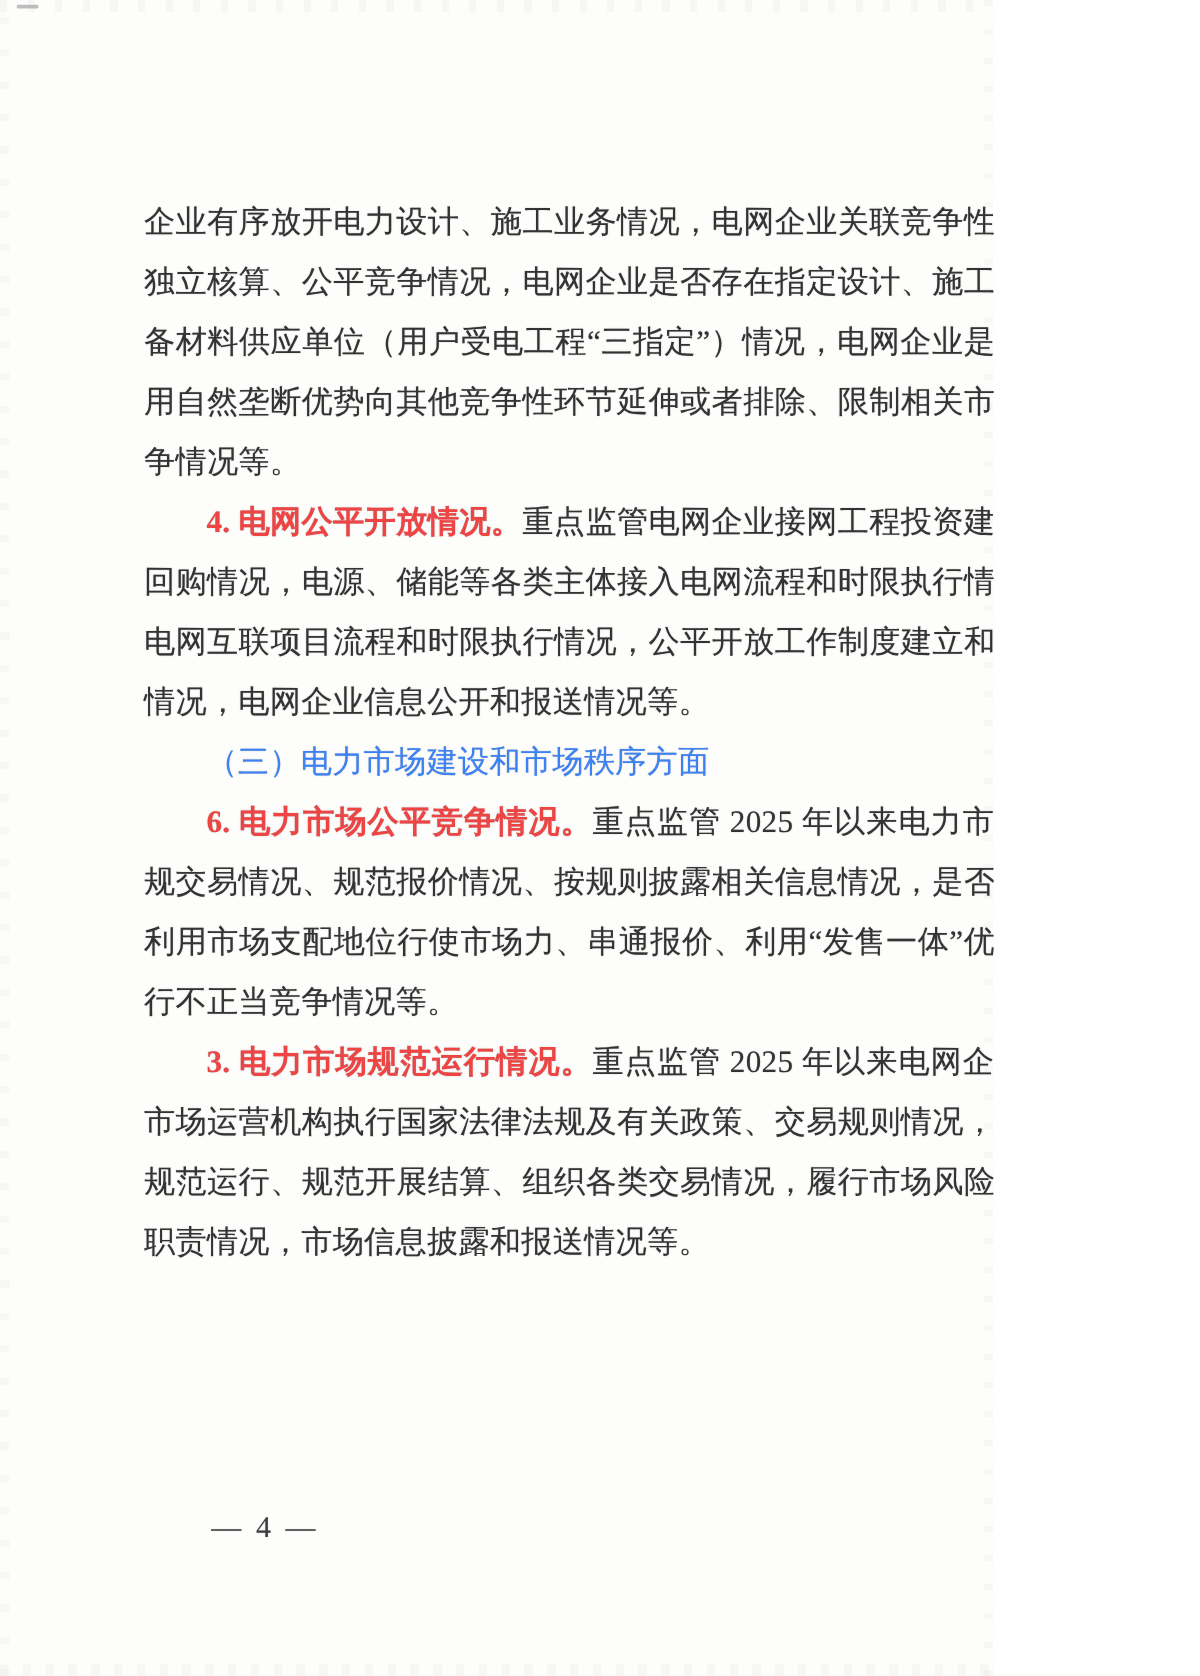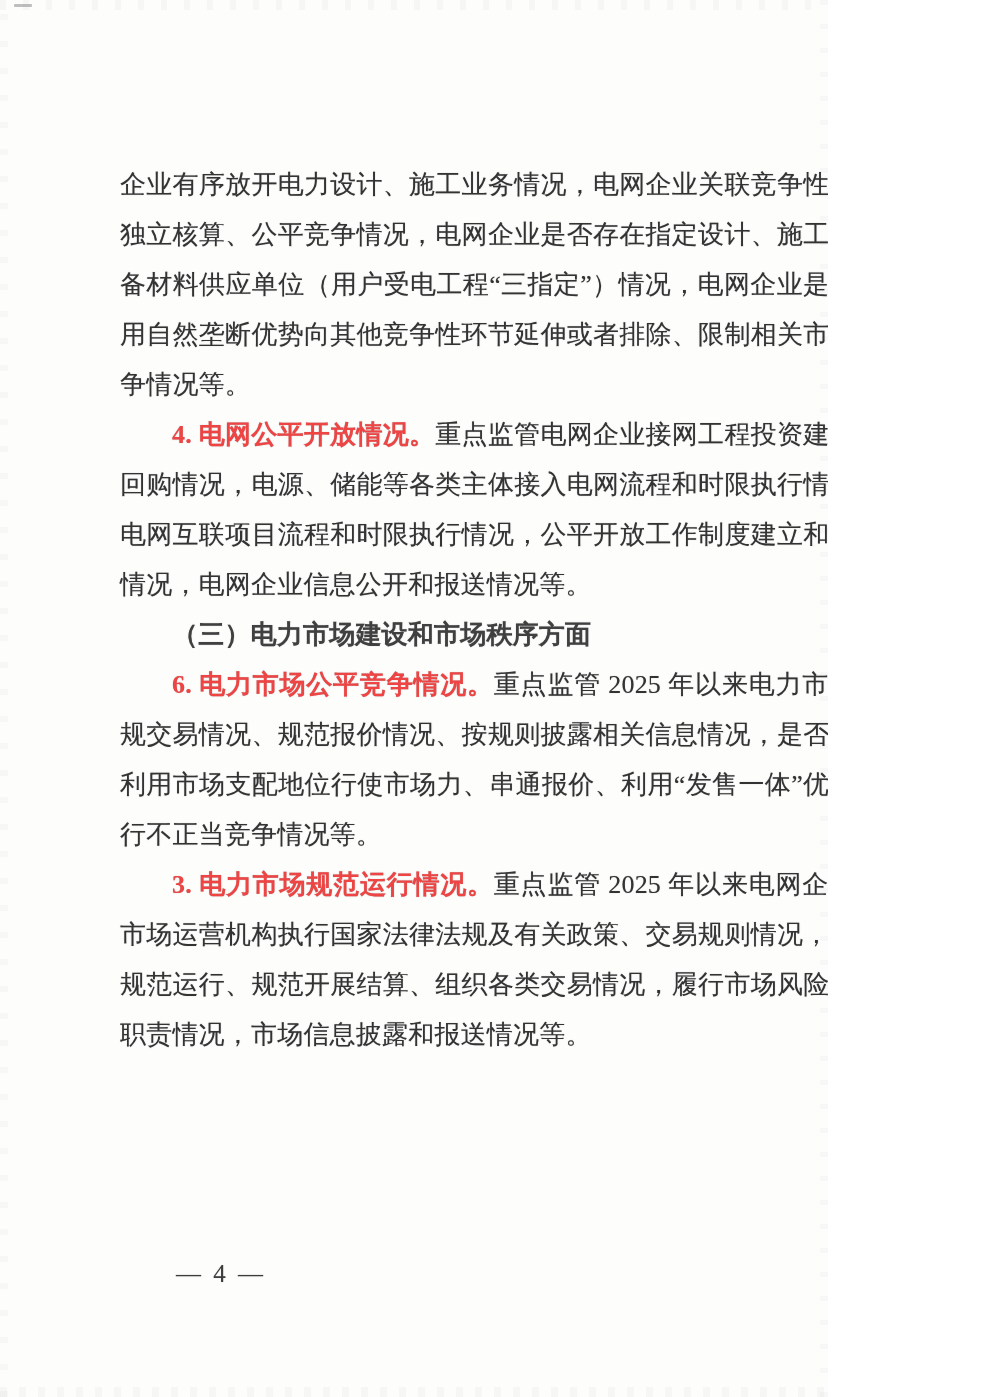--- a/index.html
+++ b/index.html
@@ -53,22 +53,22 @@
     letter-spacing: 0.2px;
   }
   .indent {
     text-indent: 2em;
   }
   .lead {
     font-weight: bold;
     color: #ef4444;
   }
   .heading {
-    font-weight: bold;
-    color: #404040;
+    font-weight: normal;
+    color: #3b82f6;
   }
   .page-number {
     position: absolute;
     left: 176px;
     top: 1256px;
     font-size: 25px;
     line-height: 36px;
     color: #3d3d3d;
     font-family: "Liberation Serif", serif;
     letter-spacing: 3px;

